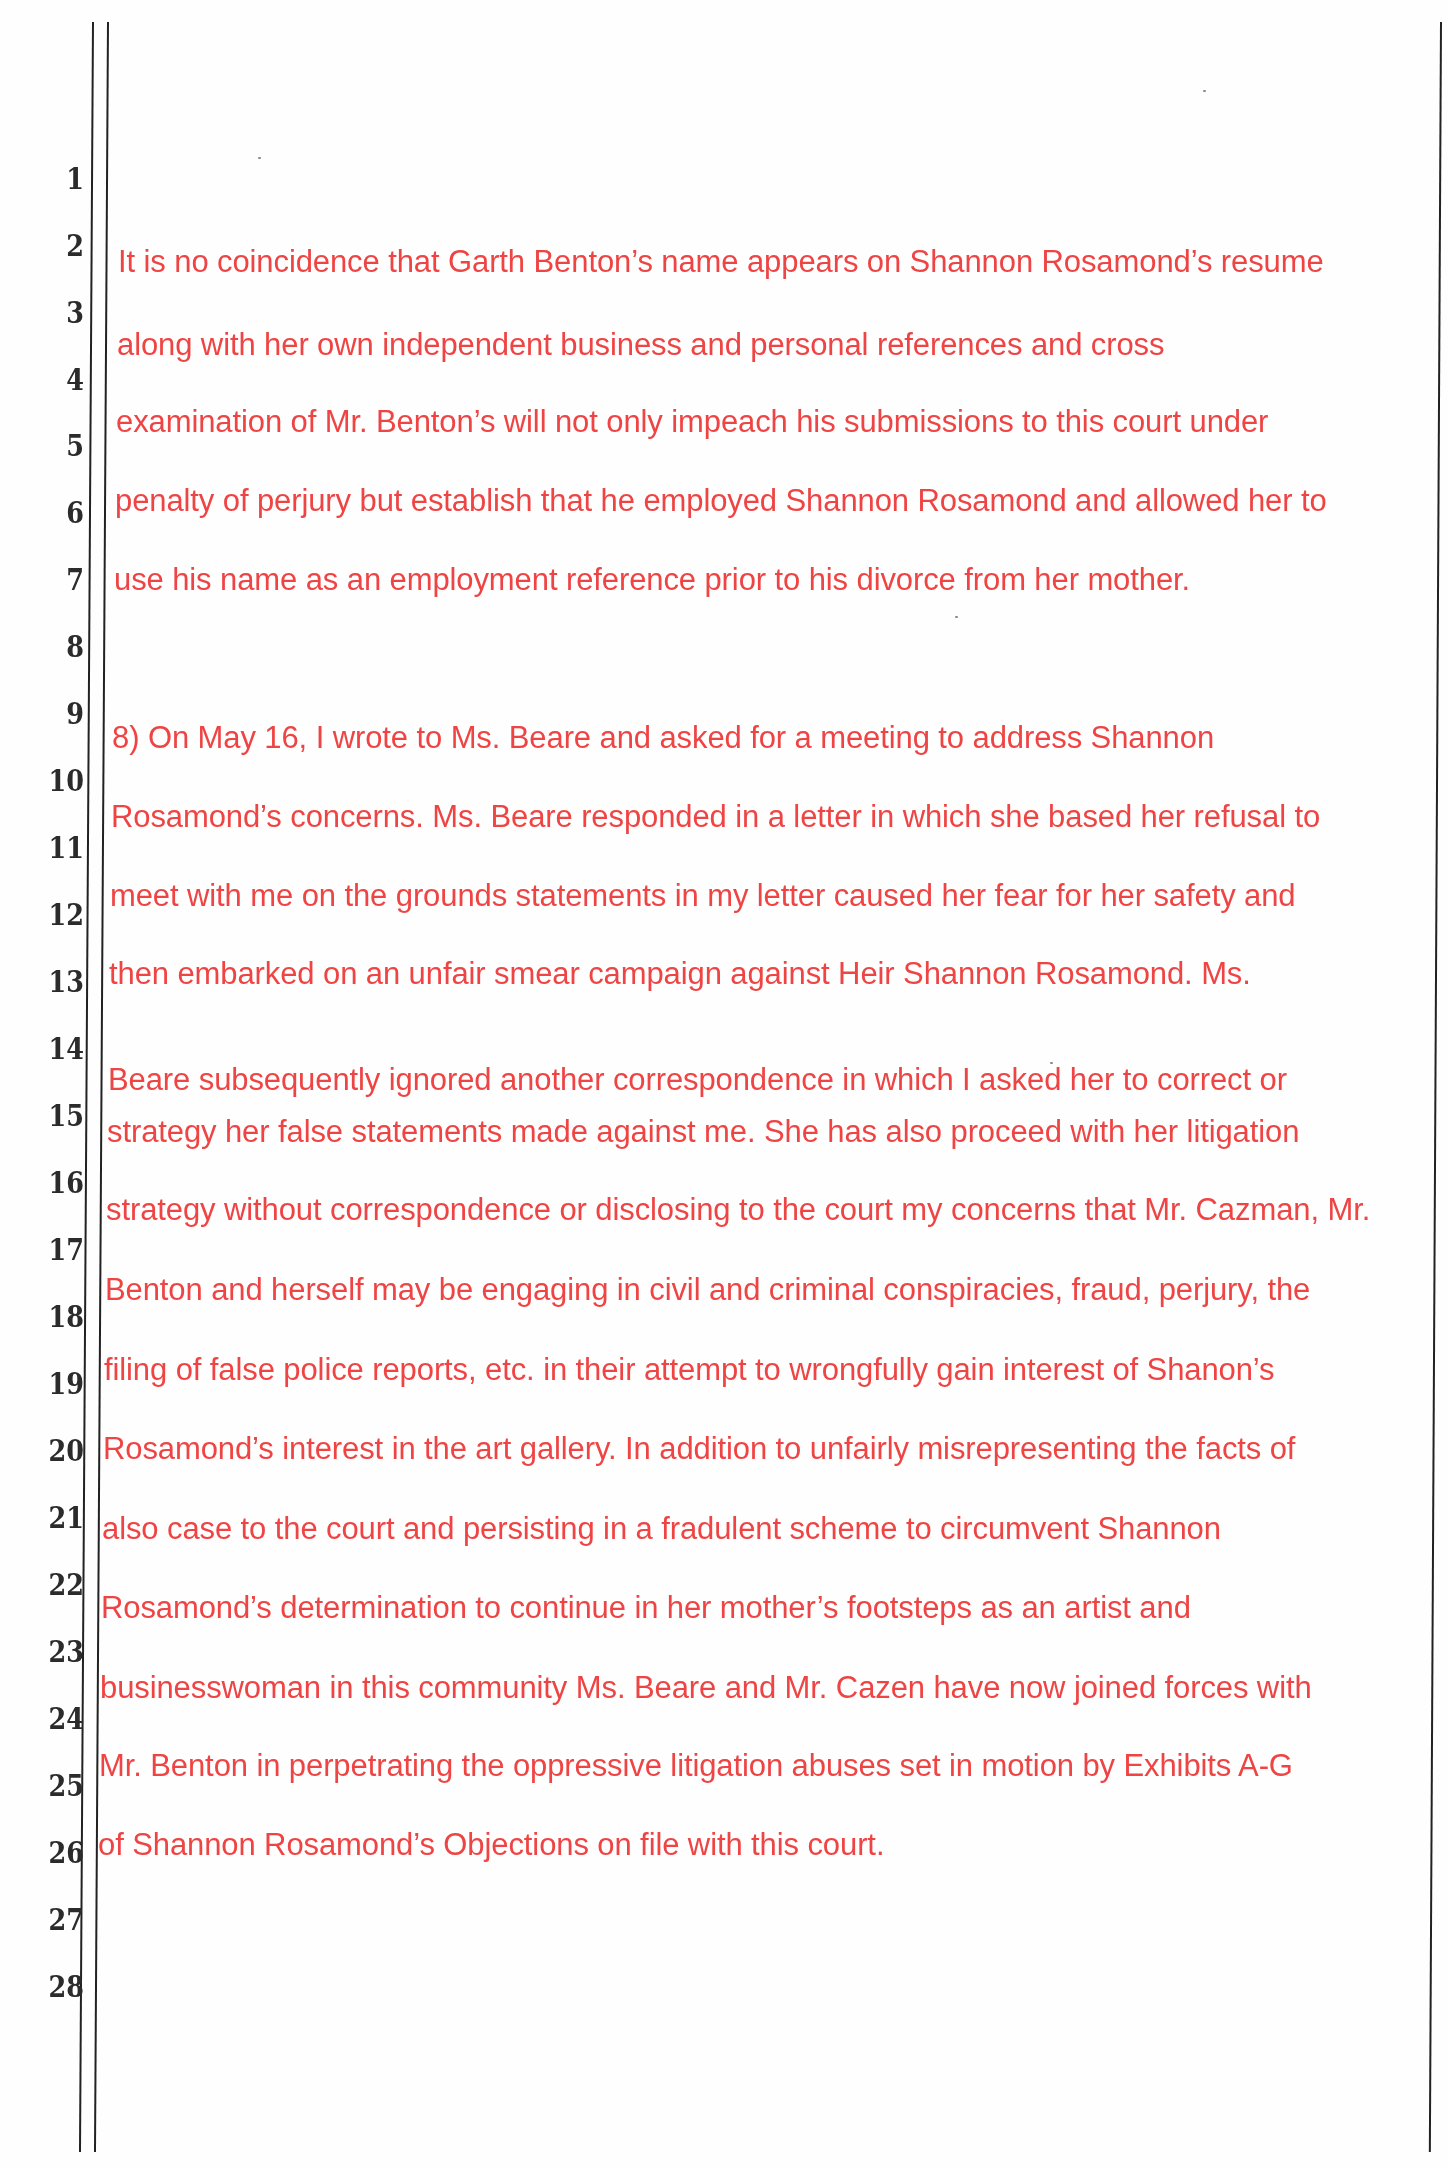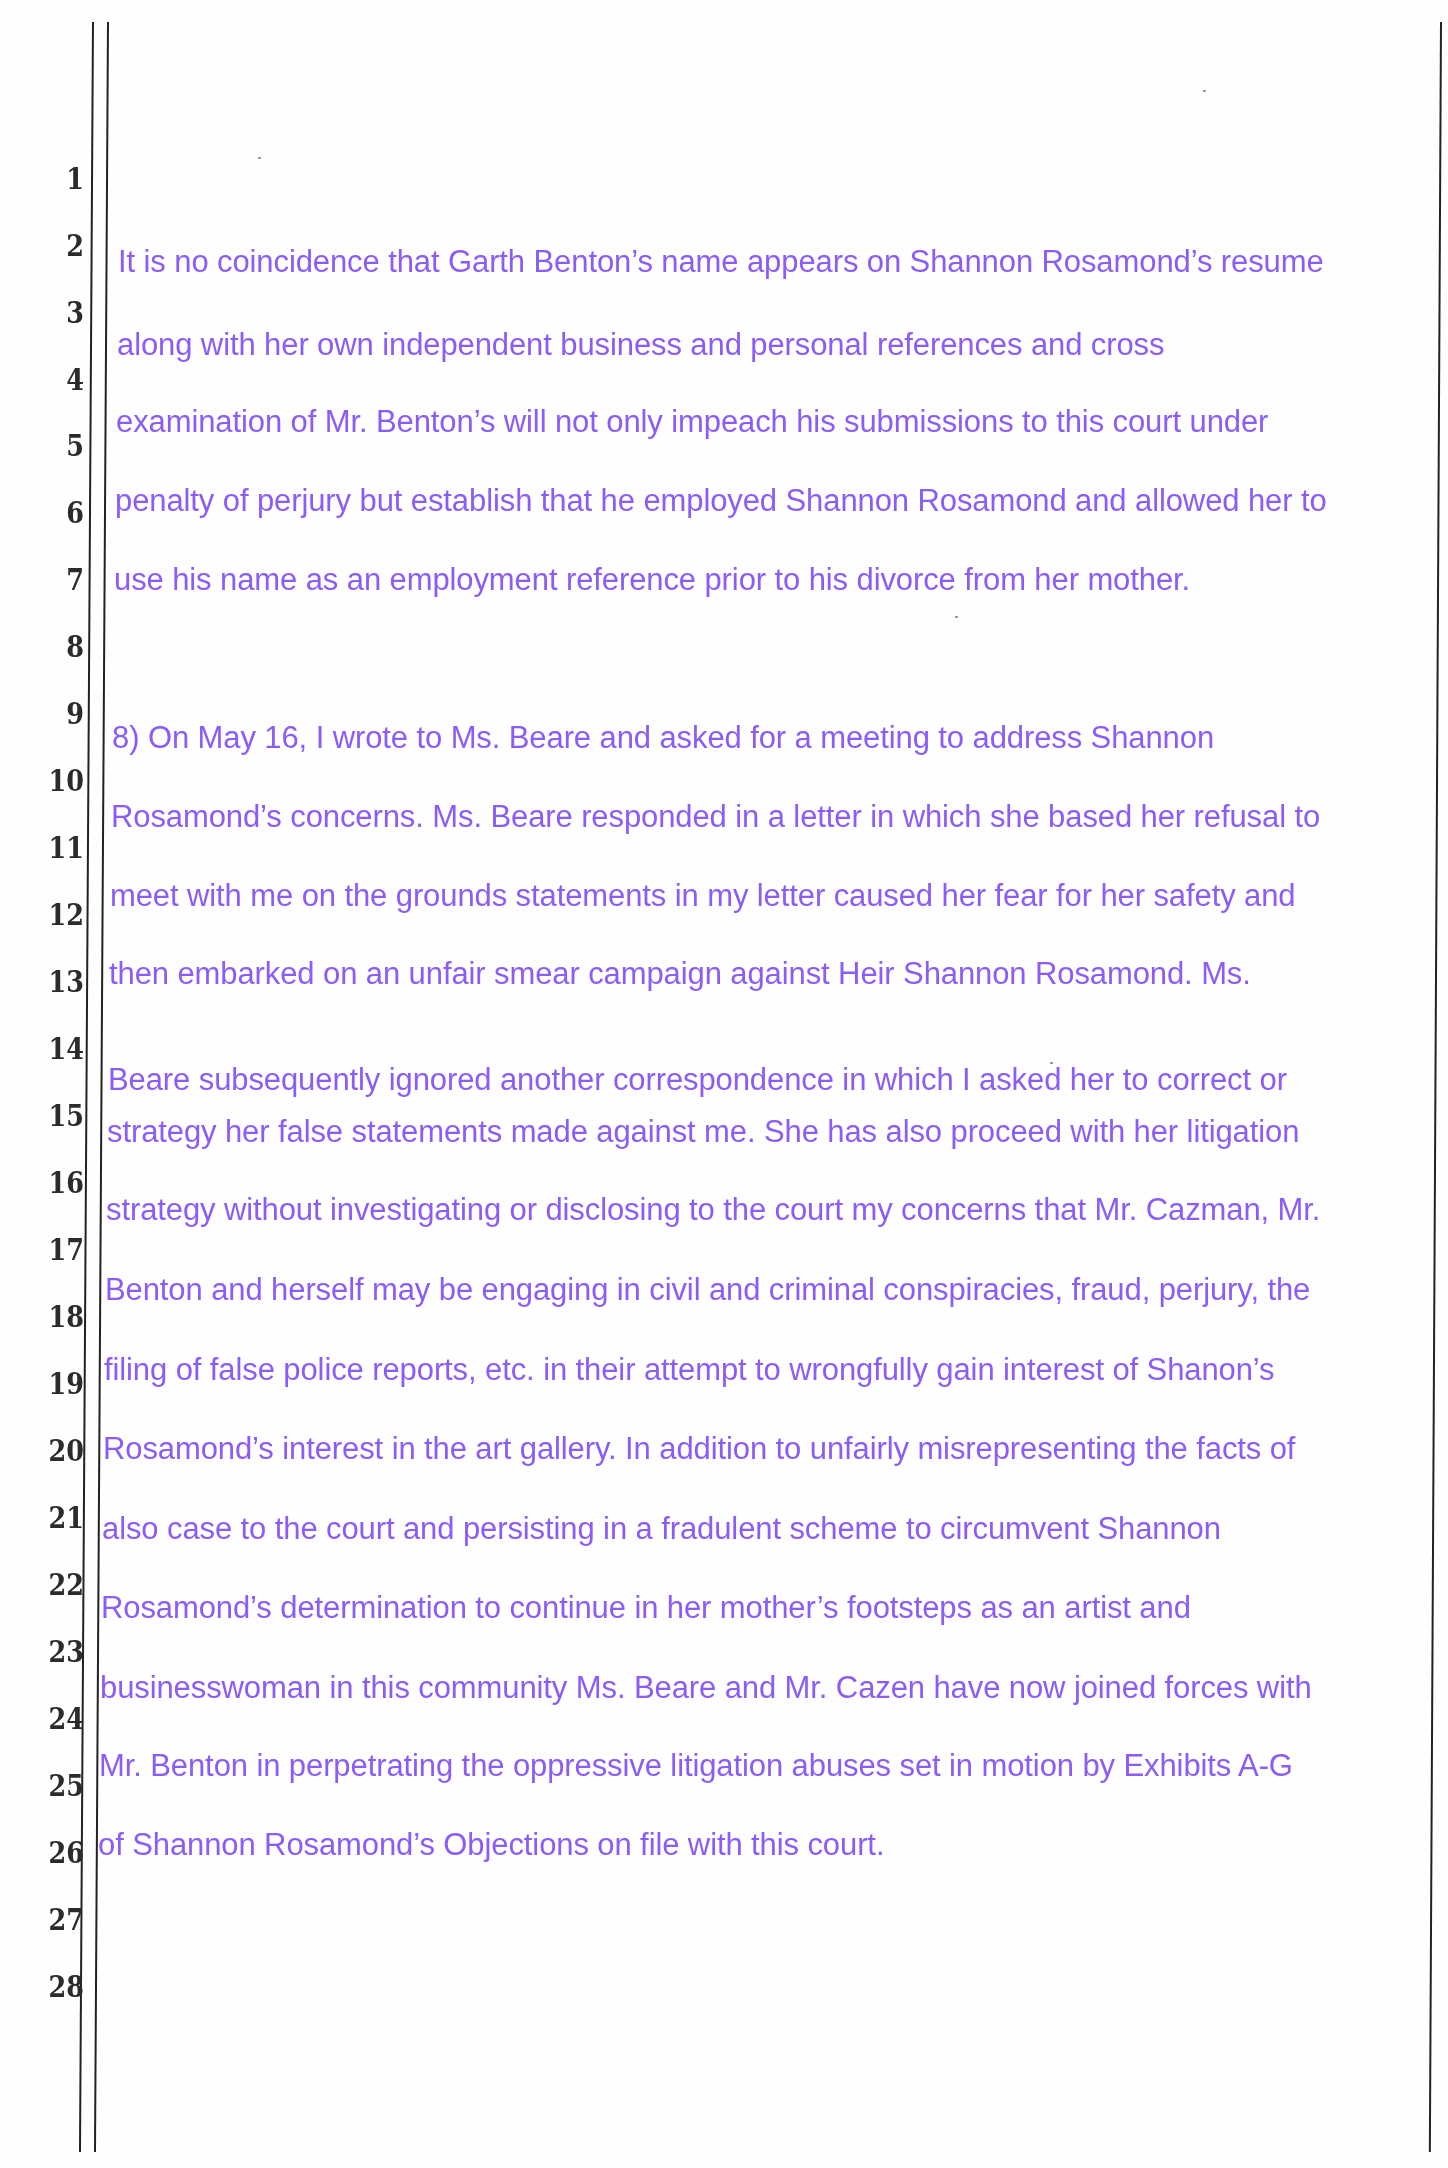--- a/index.html
+++ b/index.html
@@ -54,21 +54,21 @@
       position: absolute;
       left: 0; top: 0;
       width: 1448px; height: 2168px;
     }
     .tl {
       position: absolute;
       white-space: nowrap;
       font-family: "Liberation Sans", sans-serif;
       font-size: 31px;
       line-height: 36px;
-      color: #8b5cf6;
+      color: #ef4444;
       letter-spacing: -0.1px;
     }
     .speck {
       position: absolute;
       width: 3px; height: 2px;
       background: #888;
       border-radius: 1px;
     }
   </style>
 </head>
@@ -119,21 +119,21 @@
       <div class="tl" style="left:114px;top:562px">use his name as an employment reference prior to his divorce from her mother.</div>
     </div>
 
     <div>
       <div class="tl" style="left:112px;top:720px">8)  On May 16, I wrote to Ms. Beare and asked for a meeting to address Shannon</div>
       <div class="tl" style="left:111px;top:799px">Rosamond’s concerns. Ms. Beare responded in a letter in which she based her refusal to</div>
       <div class="tl" style="left:110px;top:878px">meet with me on the grounds statements in my letter caused her fear for her safety and</div>
       <div class="tl" style="left:109px;top:956px">then embarked on an unfair smear campaign against Heir Shannon Rosamond.  Ms.</div>
       <div class="tl" style="left:108px;top:1062px">Beare subsequently ignored another correspondence in which I asked her to correct or</div>
       <div class="tl" style="left:107px;top:1114px">strategy her false statements made against me. She has also proceed with her litigation</div>
-      <div class="tl" style="left:106px;top:1192px">strategy without investigating or disclosing to the court my concerns that Mr. Cazman, Mr.</div>
+      <div class="tl" style="left:106px;top:1192px">strategy without correspondence or disclosing to the court my concerns that Mr. Cazman, Mr.</div>
       <div class="tl" style="left:105px;top:1272px">Benton and herself may be engaging in civil and criminal conspiracies, fraud, perjury, the</div>
       <div class="tl" style="left:104px;top:1352px">filing of false police reports, etc. in their attempt to wrongfully gain interest of Shanon’s</div>
       <div class="tl" style="left:103px;top:1431px">Rosamond’s interest in the art gallery. In addition to unfairly misrepresenting the facts of</div>
       <div class="tl" style="left:102px;top:1511px">also case to the court and persisting in a fradulent scheme to circumvent Shannon</div>
       <div class="tl" style="left:101px;top:1590px">Rosamond’s determination to continue in her mother’s footsteps as an artist and</div>
       <div class="tl" style="left:100px;top:1670px">businesswoman in this community Ms. Beare and Mr. Cazen have now joined forces with</div>
       <div class="tl" style="left:99px;top:1748px">Mr. Benton in perpetrating the oppressive litigation abuses set in motion by Exhibits A-G</div>
       <div class="tl" style="left:98px;top:1827px">of Shannon Rosamond’s Objections on file with this court.</div>
     </div>
   </div>

